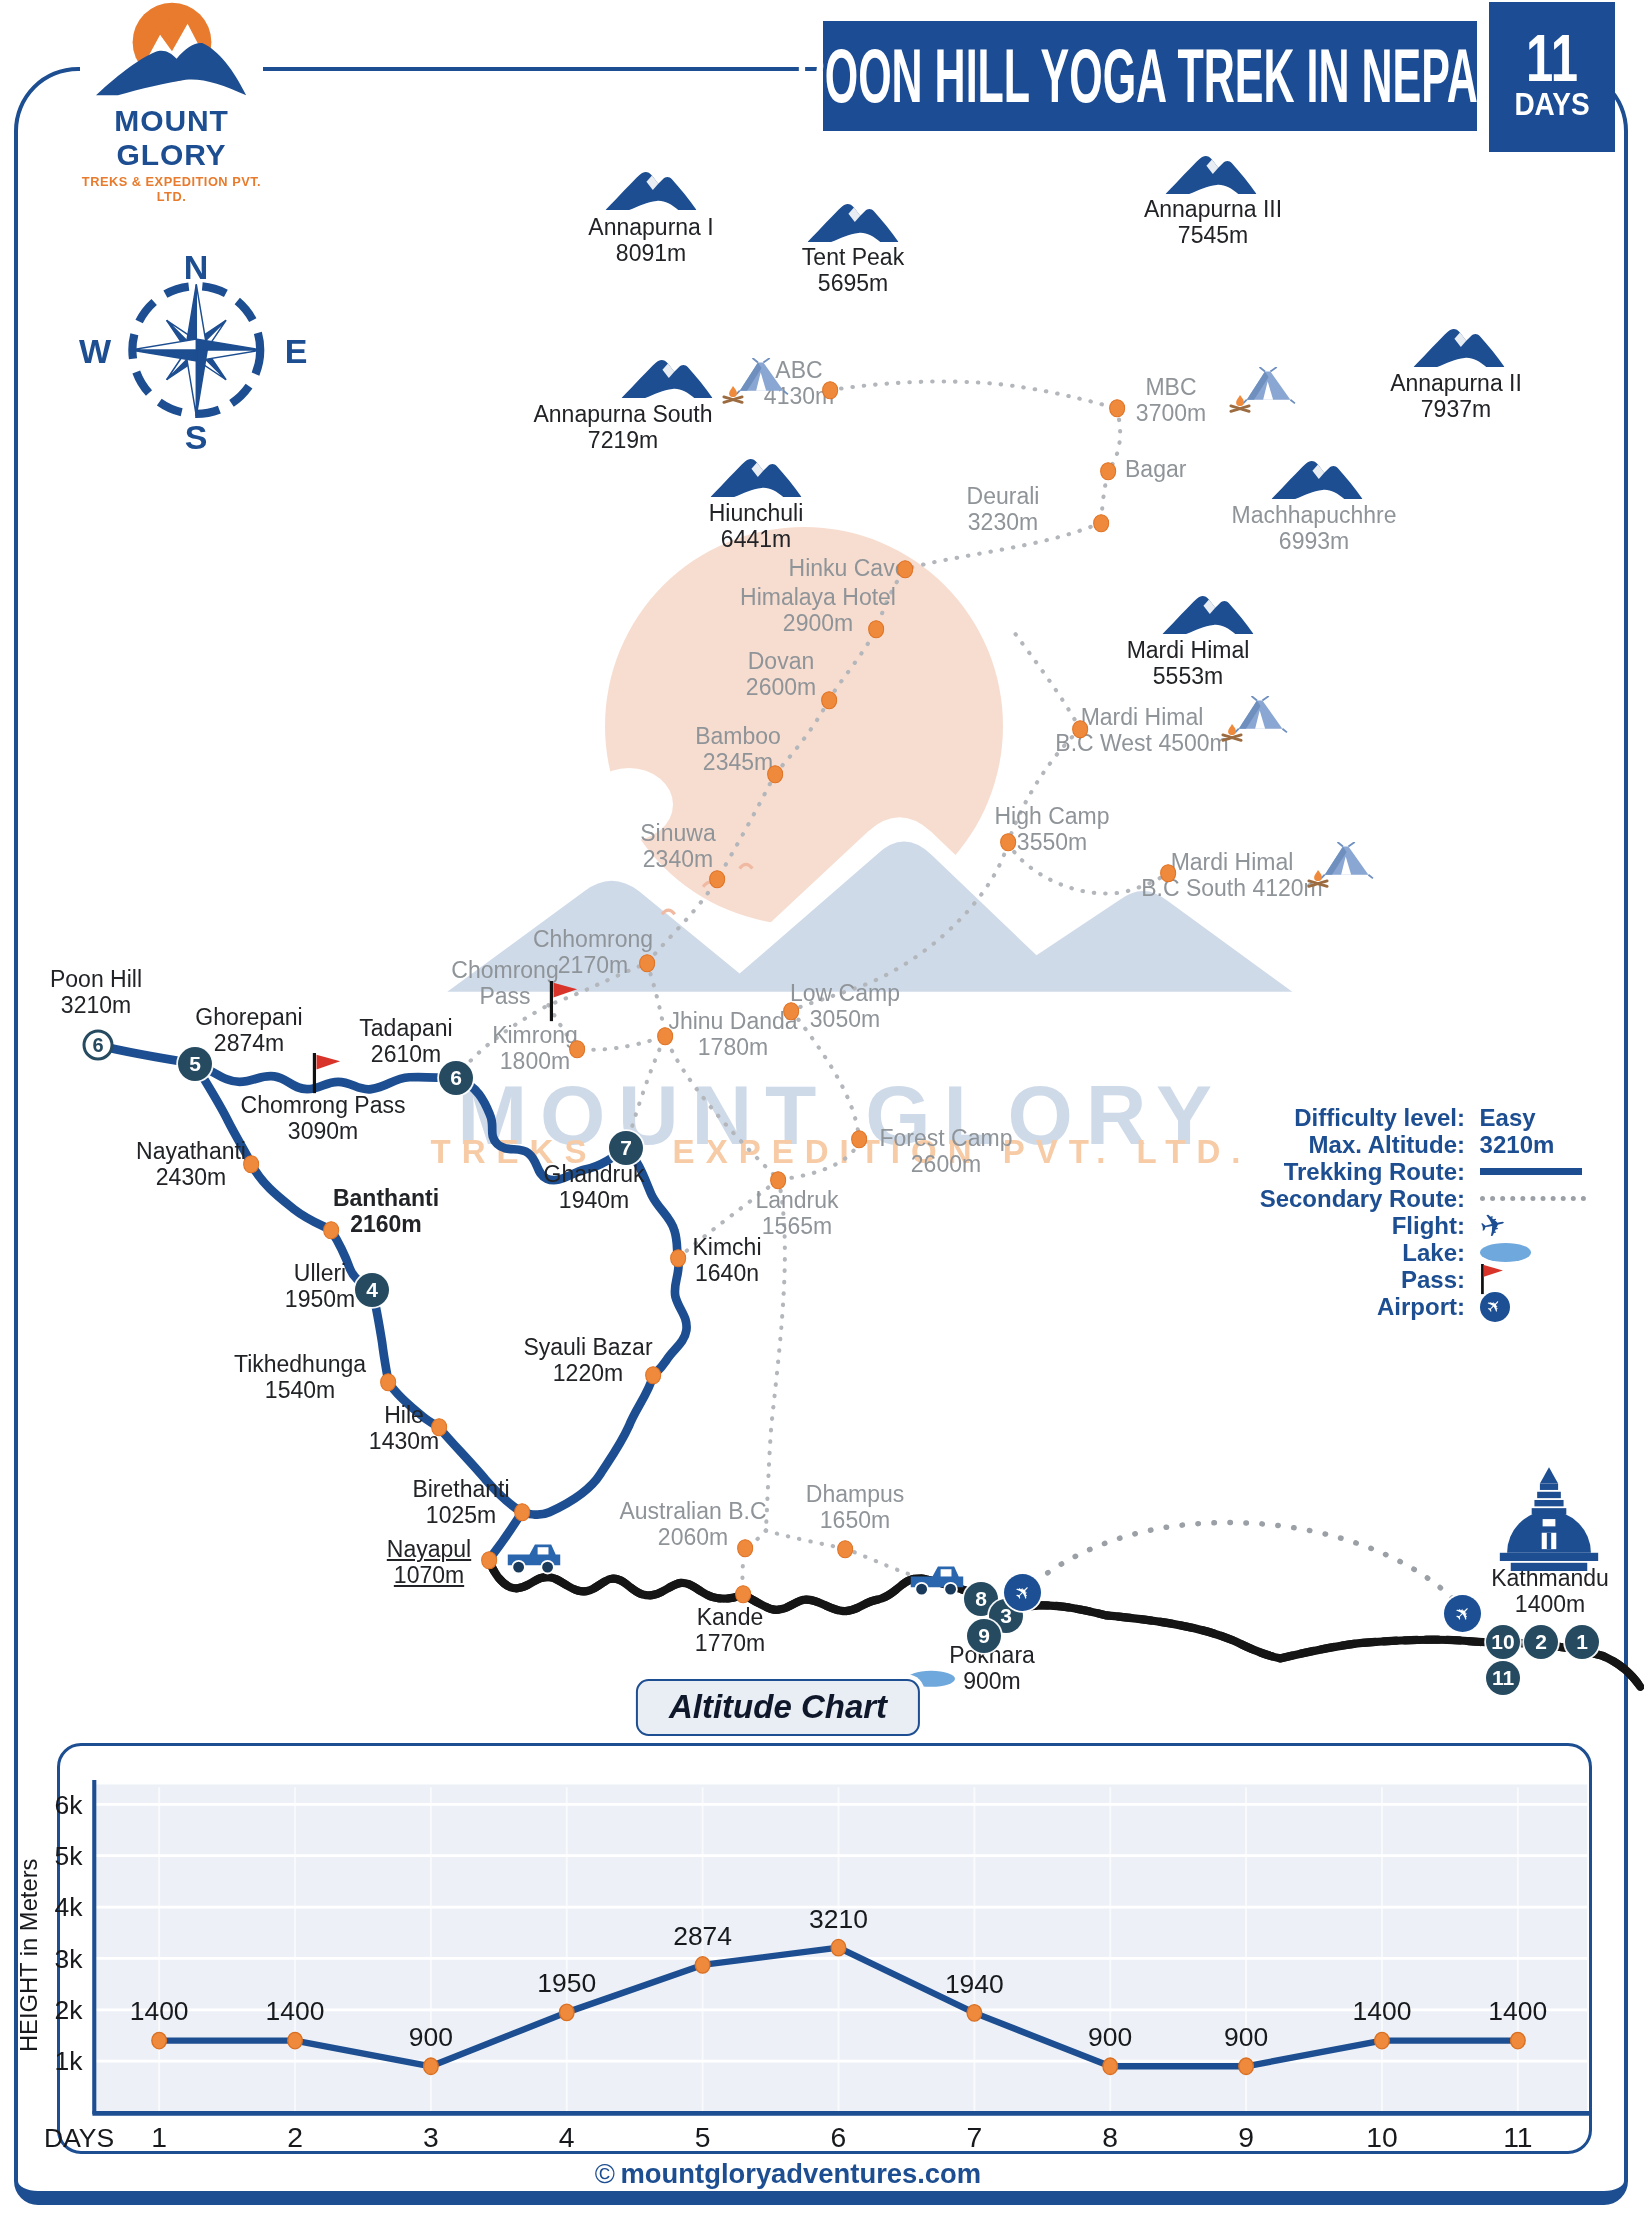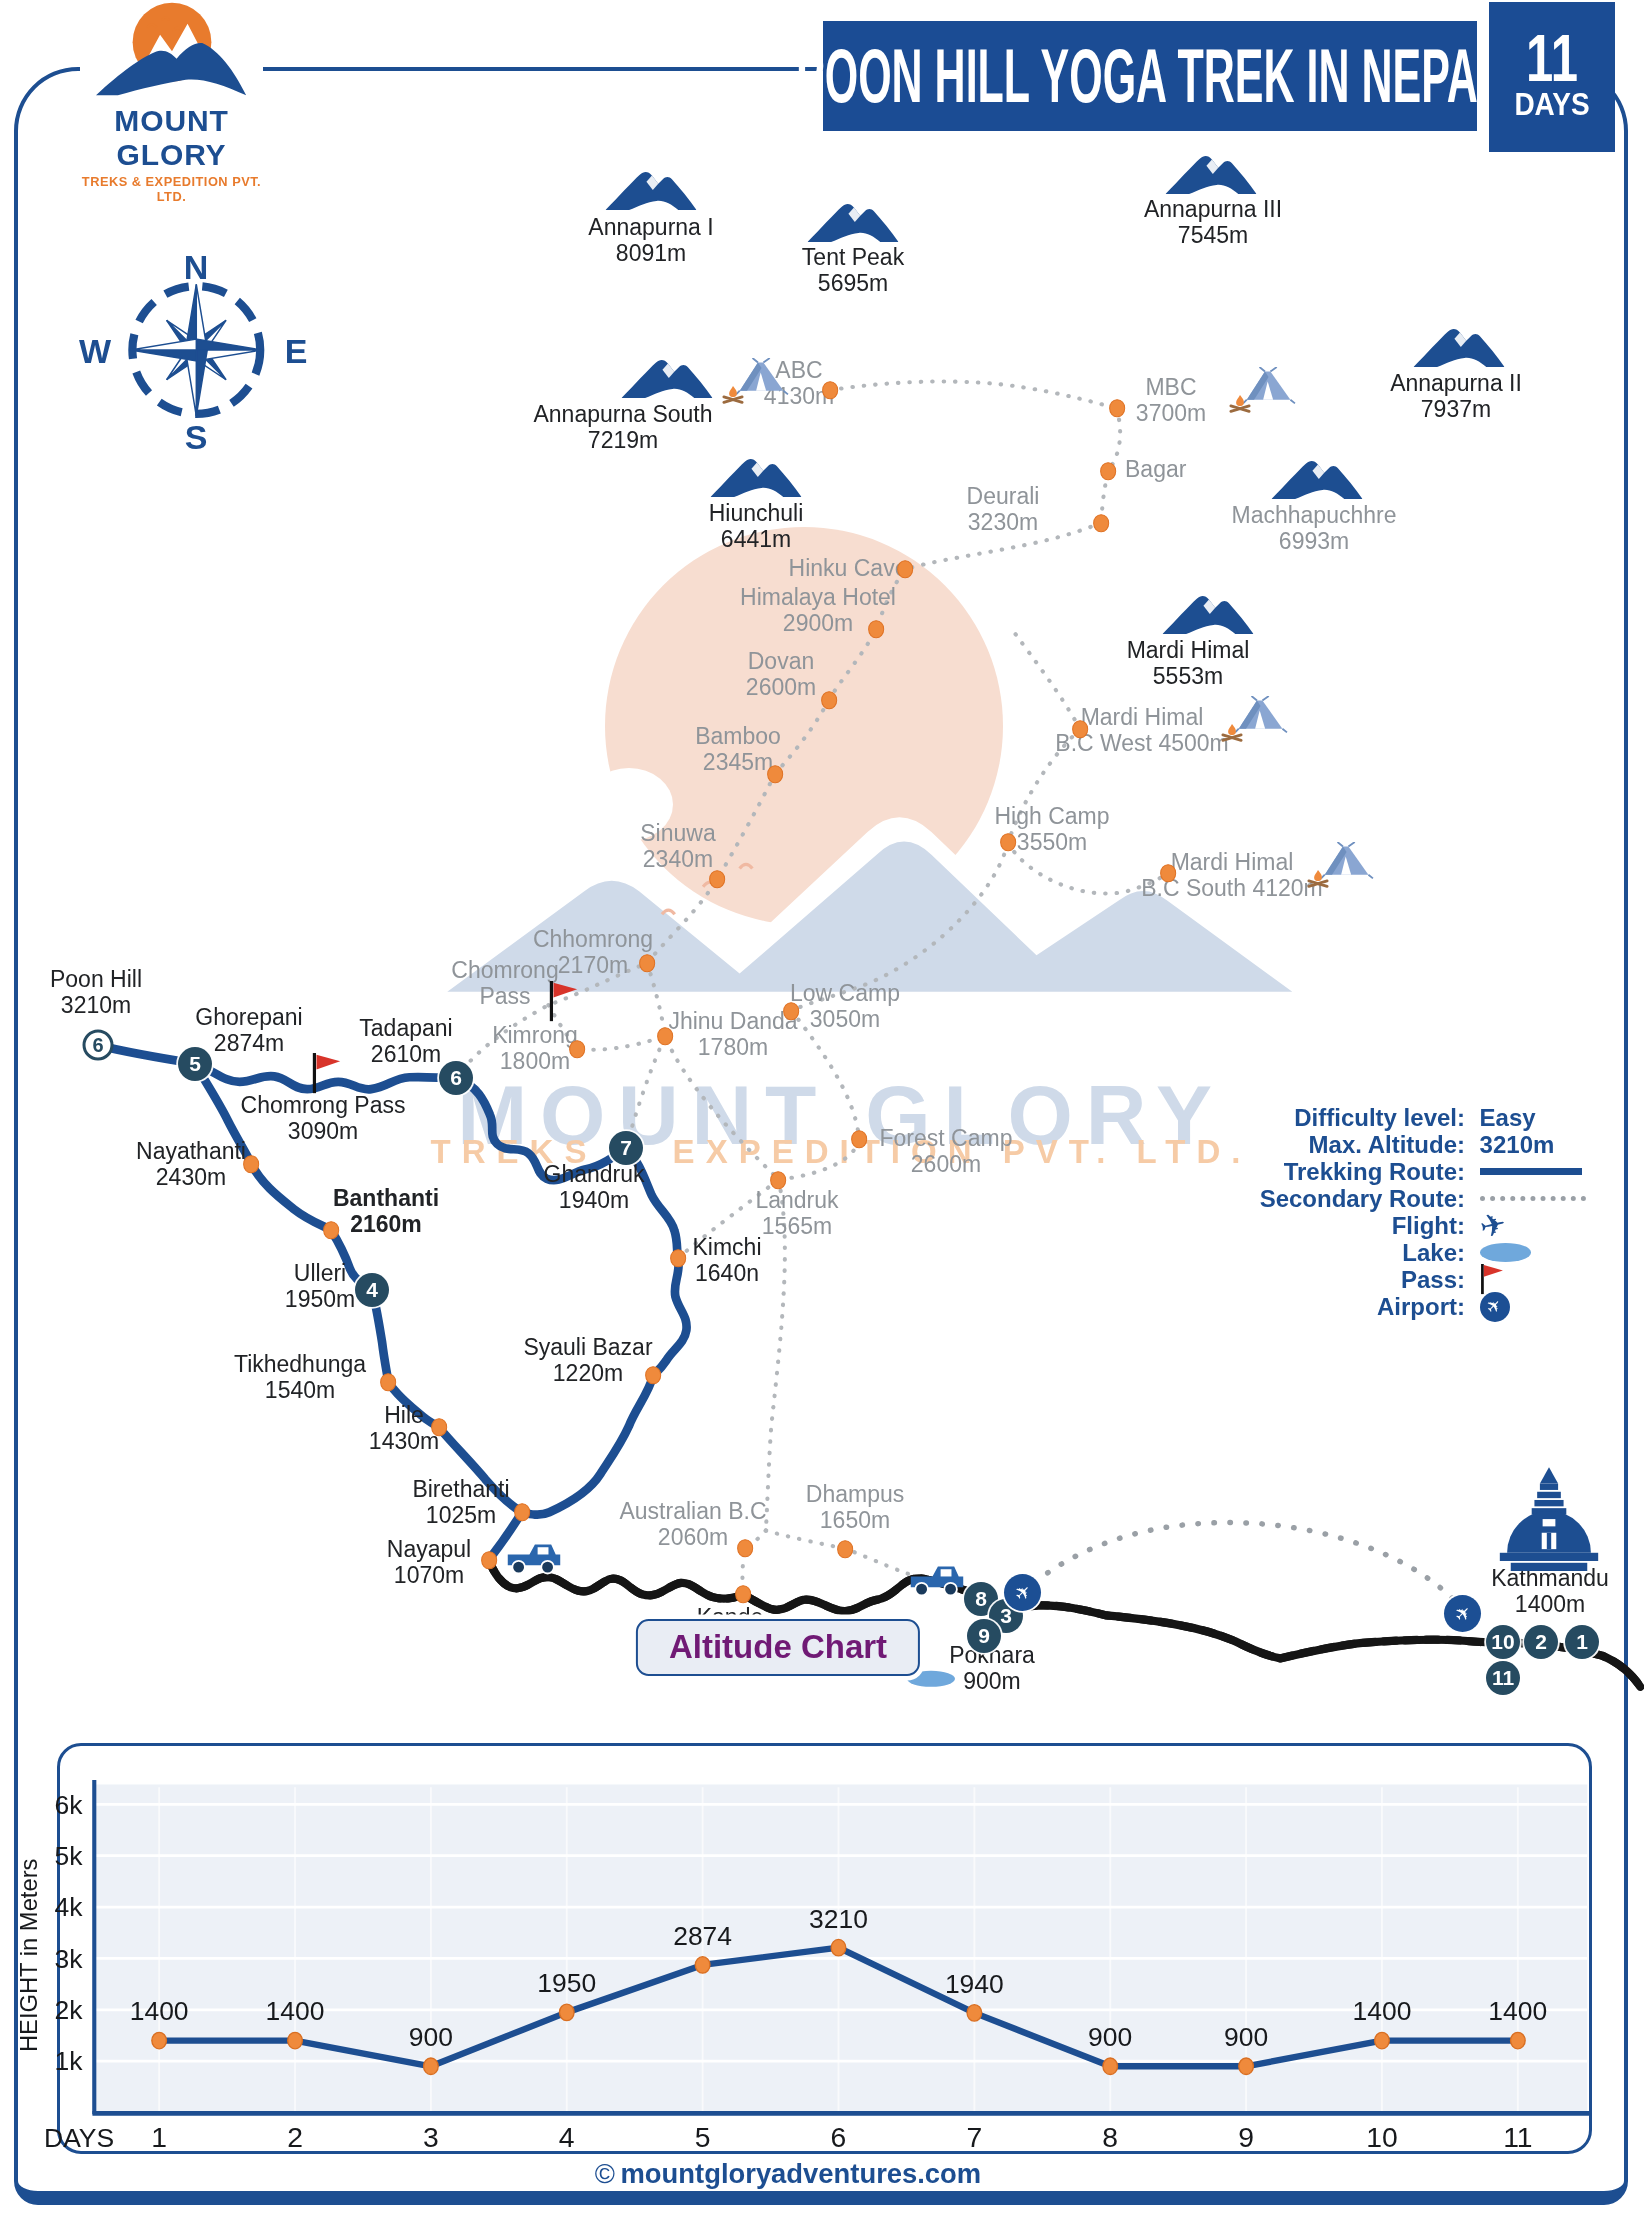--- a/index.html
+++ b/index.html
@@ -54,23 +54,23 @@
   .sym-dotted{width:106px;border-top:5.5px dotted #9aa0a6;}
   .sym-lake{width:51px;height:18.3px;border-radius:50%;background:#6fa8dc;}
   .sym-flight{font-size:31px;color:#1d4e91;transform:rotate(-12deg);line-height:1;}
   .airport-circle{width:33px;height:33px;border-radius:50%;background:#1c4f94;color:#fff;display:flex;
                   align-items:center;justify-content:center;font-size:17.4px;box-shadow:0 0 0 1.8px #fff;}
   
   .cdir{position:absolute;font-size:34px;font-weight:700;color:#1d4e91;transform:translate(-50%,-50%);z-index:6;}
   
   .chart-panel{position:absolute;left:57px;top:1743px;width:1535px;height:411px;box-sizing:border-box;
                background:#fff;border:3.7px solid #1d4e91;border-radius:24px;z-index:4;}
-  .chart-title{position:absolute;left:778px;top:1619px;transform:translateX(-50%);z-index:7;
+  .chart-title{position:absolute;left:778px;top:1679px;transform:translateX(-50%);z-index:7;
                background:#e9edf4;border:2.7px solid #1d4e91;border-radius:12.8px;box-shadow:0 0 0 4.6px #fff;
-               padding:7.3px 31px;font-size:33px;font-weight:700;color:#701a75;}
+               padding:7.3px 31px;font-size:33px;font-weight:700;color:#0f172a;font-style:italic;}
   .footer{position:absolute;left:788px;top:2158px;transform:translateX(-50%);z-index:6;font-size:27.4px;
           font-weight:700;color:#1d4e91;white-space:nowrap;}
   .footer .c{font-weight:400;margin-right:5.5px;}
 </style>
 </head>
 <body>
 
 <div class="page">
 
   <div class="frame"></div>
@@ -445,21 +445,21 @@
       <div class="pt-label dark" style="left: 404px; top: 1403px;">
         <div>Hile</div>
         <div>1430m</div>
       </div>
       <div class="odot" style="left: 439px; top: 1427px;"></div>
       <div class="pt-label dark" style="left: 461px; top: 1477px;">
         <div>Birethanti</div>
         <div>1025m</div>
       </div>
       <div class="odot" style="left: 522px; top: 1512px;"></div>
-      <div class="pt-label dark" style="left: 429px; top: 1537px;">
+      <div class="pt-label dark" style="left: 429px; top: 1537px; text-decoration: underline;">
         <div>Nayapul</div>
         <div>1070m</div>
       </div>
       <div class="odot" style="left: 489px; top: 1560px;"></div>
       <div class="pt-label dark" style="left: 588px; top: 1335px;">
         <div>Syauli Bazar</div>
         <div>1220m</div>
       </div>
       <div class="odot" style="left: 653px; top: 1375px;"></div>
       <div class="pt-label dark" style="left: 594px; top: 1162px;">

